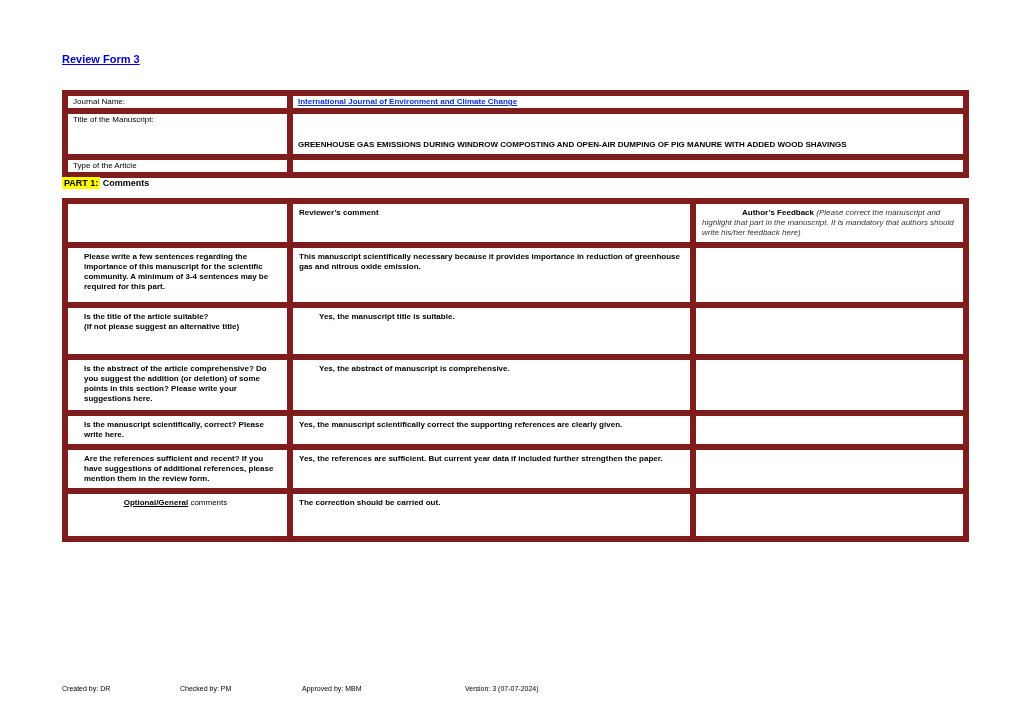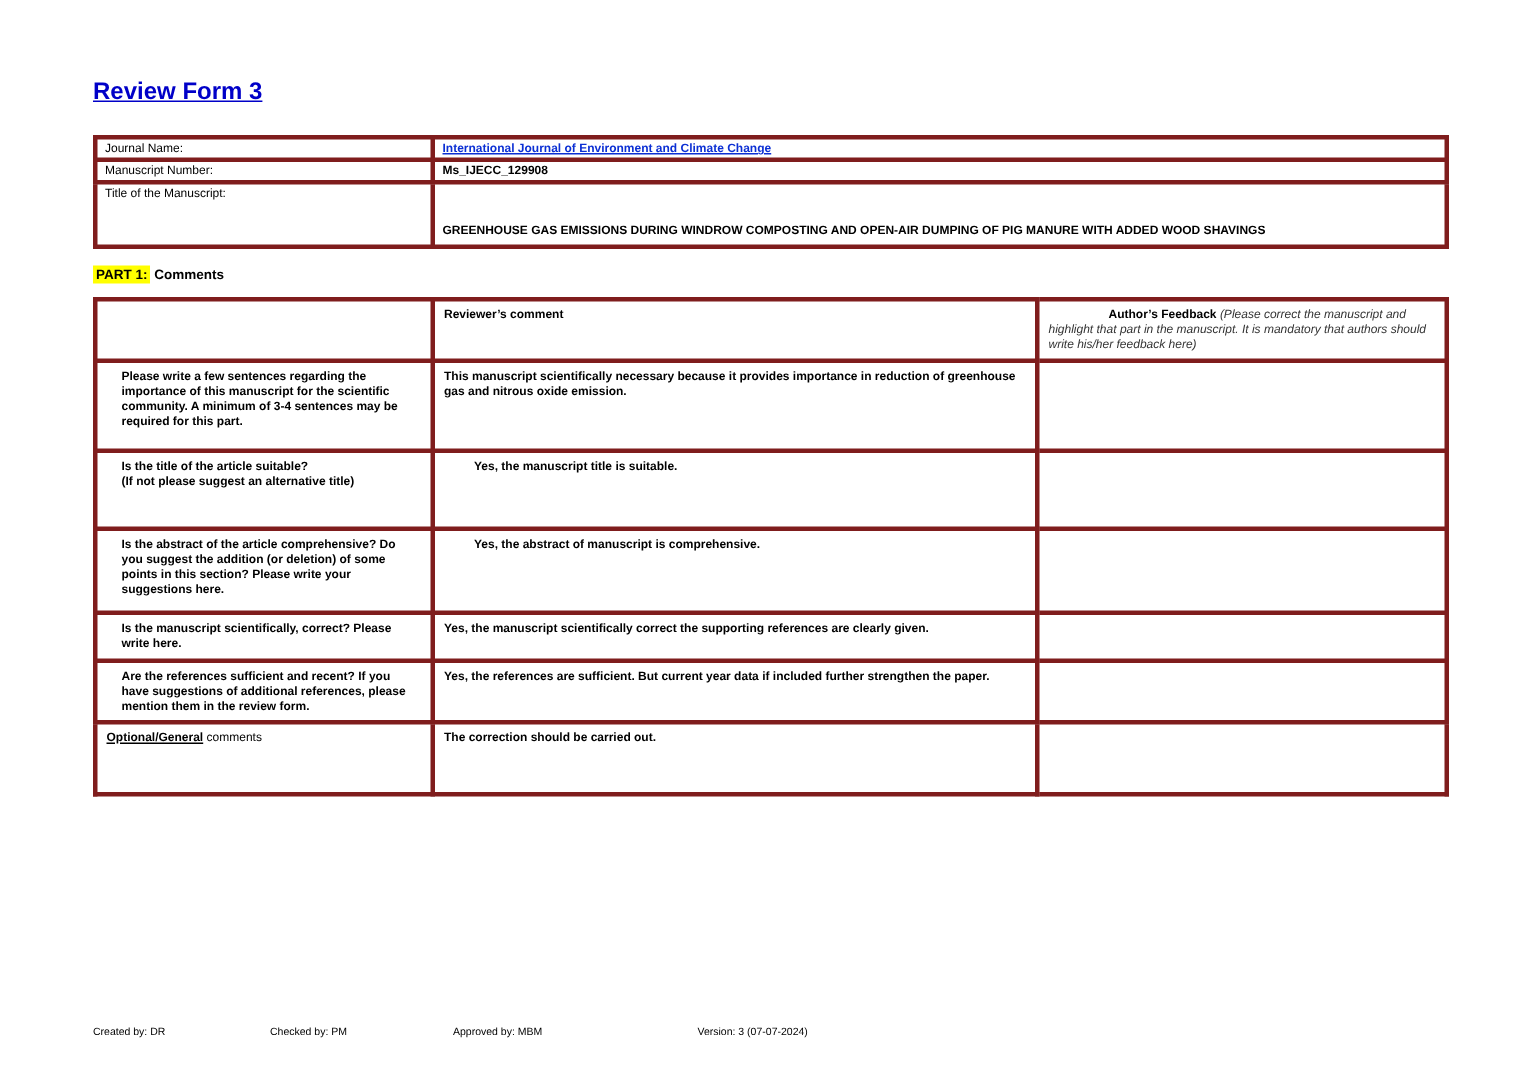--- a/index.html
+++ b/index.html
@@ -3,39 +3,39 @@
 <meta charset="utf-8">
 <style>
   html,body { margin:0; padding:0; background:#e8e8e8; }
   .page {
     position:relative; width:1024px; height:724px; background:#ffffff;
     font-family:"Liberation Sans", sans-serif; color:#000; overflow:hidden;
     margin:0 auto;
   }
   .form-title {
     position:absolute; left:62px; top:53px;
-    font-size:16px; font-weight:bold; color:#0000C8; text-decoration:underline;
+    font-size:11px; font-weight:bold; color:#0000C8; text-decoration:underline;
   }
   
   table { border-collapse:collapse; table-layout:fixed; }
-  td { border:3px solid #7f1d1d; vertical-align:top; padding:1px 5px; font-size:8px; line-height:1.25; word-wrap:break-word; }
+  td { border:6px solid #7f1d1d; vertical-align:top; padding:1px 5px; font-size:8px; line-height:1.25; word-wrap:break-word; }
   .header-table { position:absolute; left:62px; top:90px; width:901px; }
   .header-table .lbl { font-weight:normal; }
   .journal-link { color:#0b2fd4; font-weight:bold; text-decoration:underline; cursor:pointer; }
   .ms-number { font-weight:bold; }
   .ms-title-cell { vertical-align:middle; padding-top:26px; padding-bottom:4px; }
   .ms-title { font-weight:bold; font-size:8px; }
   
   .part-line { position:absolute; left:62px; top:178px; font-size:9px; font-weight:bold; }
   .part-hl { background:#ffff00; padding:1px 2px; }
   
   .comments-table { position:absolute; left:62px; top:198px; width:901px; }
   .comments-table td { padding:4px 6px; }
   .q-cell { font-weight:bold; padding-left:16px !important; padding-right:10px !important; }
-  .q-cell.no-indent { padding-left:6px !important; font-weight:normal; }
+  .q-cell.no-indent { padding-left:6px !important; font-weight:normal;text-align:center; }
   .c-cell { font-weight:bold; }
   .c-indent { padding-left:26px !important; }
   .fb-head-bold { font-weight:bold;margin-left:40px; }
   .fb-head-italic { font-style:italic; font-weight:normal; color:#333; }
   .col-head { font-weight:bold; }
   .preline { white-space:pre-line; }
   .u-bold { font-weight:bold; text-decoration:underline; }
   
   .footer { position:absolute; left:62px; top:685px; width:901px; font-size:7px; }
   .footer span { position:absolute; white-space:nowrap; }
@@ -54,27 +54,27 @@
   <table class="header-table">
     <colgroup>
         <col style="width:225px">
         <col style="width:676px">
       </colgroup>
     <tbody>
         <tr>
       <td class="lbl">Journal Name:</td>
       <td><span class="journal-link">International Journal of Environment and Climate Change</span></td>
     </tr>
-    <tr>
-      <td class="lbl">Manuscript Number:</td>
-      <td class="ms-number">Ms_IJECC_129908</td>
-    </tr>
     <tr style="height:36px;">
       <td class="lbl">Title of the Manuscript:</td>
       <td class="ms-title-cell"><span class="ms-title">GREENHOUSE GAS EMISSIONS DURING WINDROW COMPOSTING AND OPEN-AIR DUMPING OF PIG MANURE WITH ADDED WOOD SHAVINGS</span></td>
+    </tr>
+    <tr>
+      <td class="lbl">Type of the Article</td>
+      <td></td>
     </tr>
   </tbody>
     </table>
 
   <div class="part-line">
     <span class="part-hl">PART  1:</span><span> Comments</span>
   </div>
 
   <table class="comments-table">
     <colgroup>

